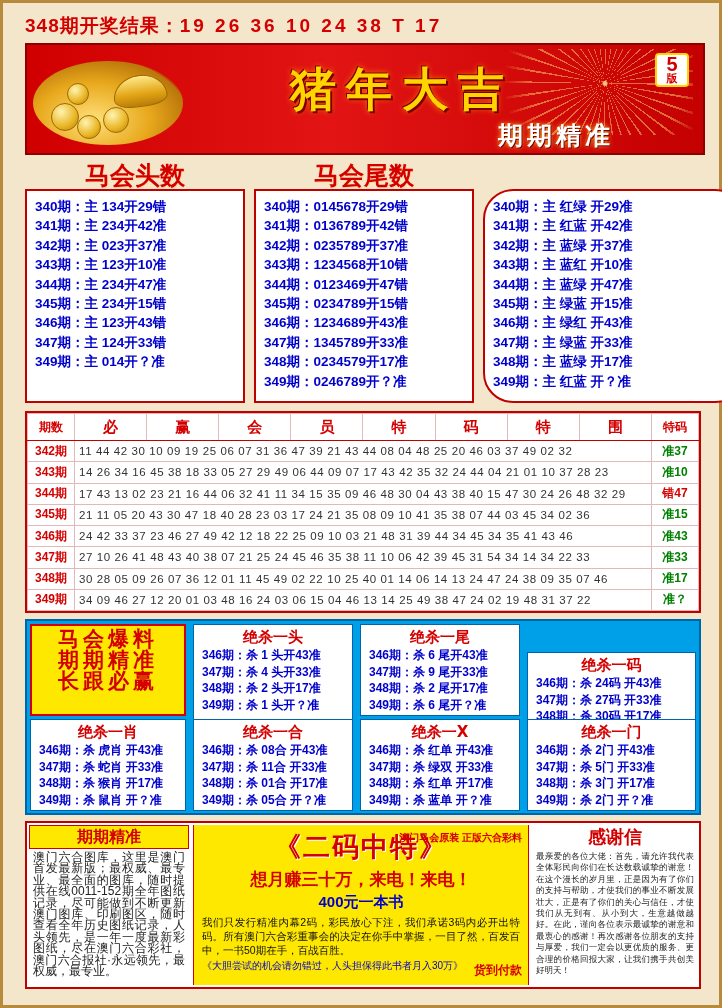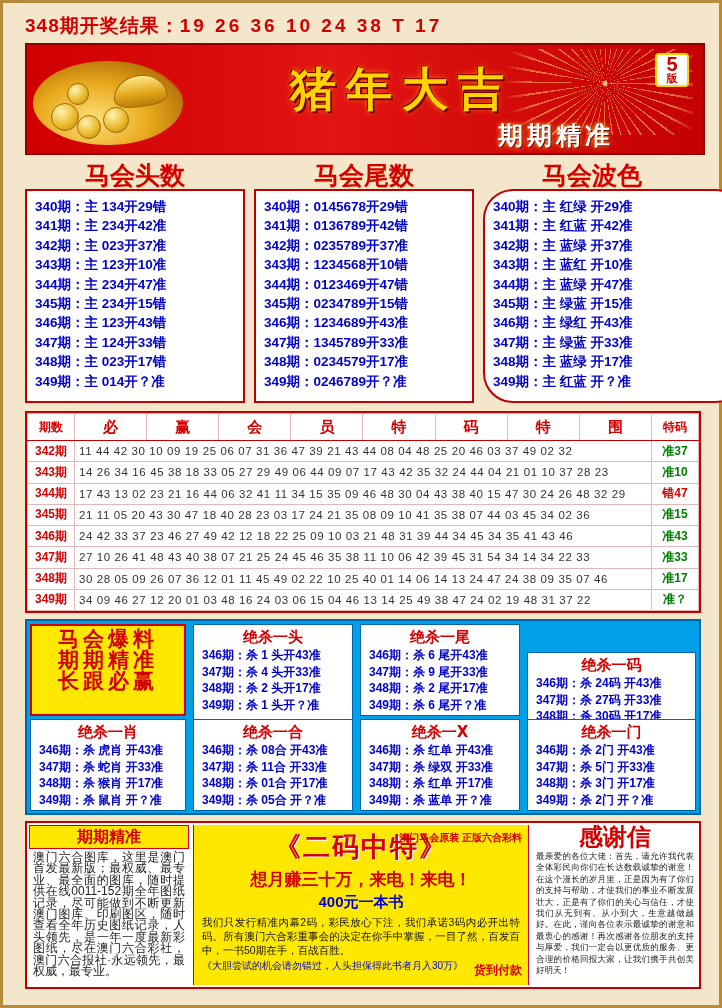--- a/index.html
+++ b/index.html
@@ -157,21 +157,21 @@
   .bc .bcsub{position:absolute;right:6px;top:6px;font-size:10px;color:#d40000;text-align:right;line-height:13px;font-weight:bold;}
   .bc .l2{text-align:center;font-size:17px;font-weight:bold;color:#d40000;margin-top:3px;}
   .bc .l3{text-align:center;font-size:15px;font-weight:bold;color:#0000cc;margin-top:2px;}
   .bc .body{font-size:10.5px;line-height:14px;color:#111;padding:3px 8px 0 8px;text-align:justify;}
   .bc .foot{font-size:10px;color:#0000cc;padding:2px 8px 0 8px;}
   .bc .stamp{
     position:absolute;right:6px;bottom:6px;font-size:12px;font-weight:bold;color:#d40000;
   }
   .br{position:absolute;left:504px;top:2px;width:168px;height:160px;box-sizing:border-box;}
   .br .hdr{
-    height:24px;color:#d40000;font-weight:bold;font-size:24px;text-align:center;line-height:24px;
+    height:24px;color:#d40000;font-weight:bold;font-size:18px;text-align:center;line-height:24px;
     font-family:"DejaVu Sans", sans-serif;
   }
   .br .txt{font-size:8.5px;line-height:11.4px;color:#222;padding:2px 5px;text-align:justify;}
 </style>
 </head>
 <body>
 
 <div class="page">
 
   <div class="topline">
@@ -189,32 +189,30 @@
     <div class="title">猪年大吉</div>
     <div class="sub">期期精准</div>
     <div class="badge">
       <span>5</span>
       <small>版</small>
     </div>
   </div>
 
   <div class="sec-title" style="left:22px;top:156px;width:220px;">马会头数</div>
   <div class="sec-title" style="left:251px;top:156px;width:220px;">马会尾数</div>
-  <div class="sec-title" style="left:480px;top:156px;width:218px;">马会波色</div>
 
   <div class="listbox" style="left:22px;top:186px;width:220px;height:214px;">
     <div class="row">340期：主  134开29错</div>
     <div class="row">341期：主  234开42准</div>
     <div class="row">342期：主  023开37准</div>
     <div class="row">343期：主  123开10准</div>
     <div class="row">344期：主  234开47准</div>
     <div class="row">345期：主  234开15错</div>
     <div class="row">346期：主  123开43错</div>
     <div class="row">347期：主  124开33错</div>
-    <div class="row">348期：主  023开17错</div>
     <div class="row">349期：主  014开？准</div>
   </div>
 
   <div class="listbox" style="left:251px;top:186px;width:220px;height:214px;">
     <div class="row">340期：0145678开29错</div>
     <div class="row">341期：0136789开42错</div>
     <div class="row">342期：0235789开37准</div>
     <div class="row">343期：1234568开10错</div>
     <div class="row">344期：0123469开47错</div>
     <div class="row">345期：0234789开15错</div>

